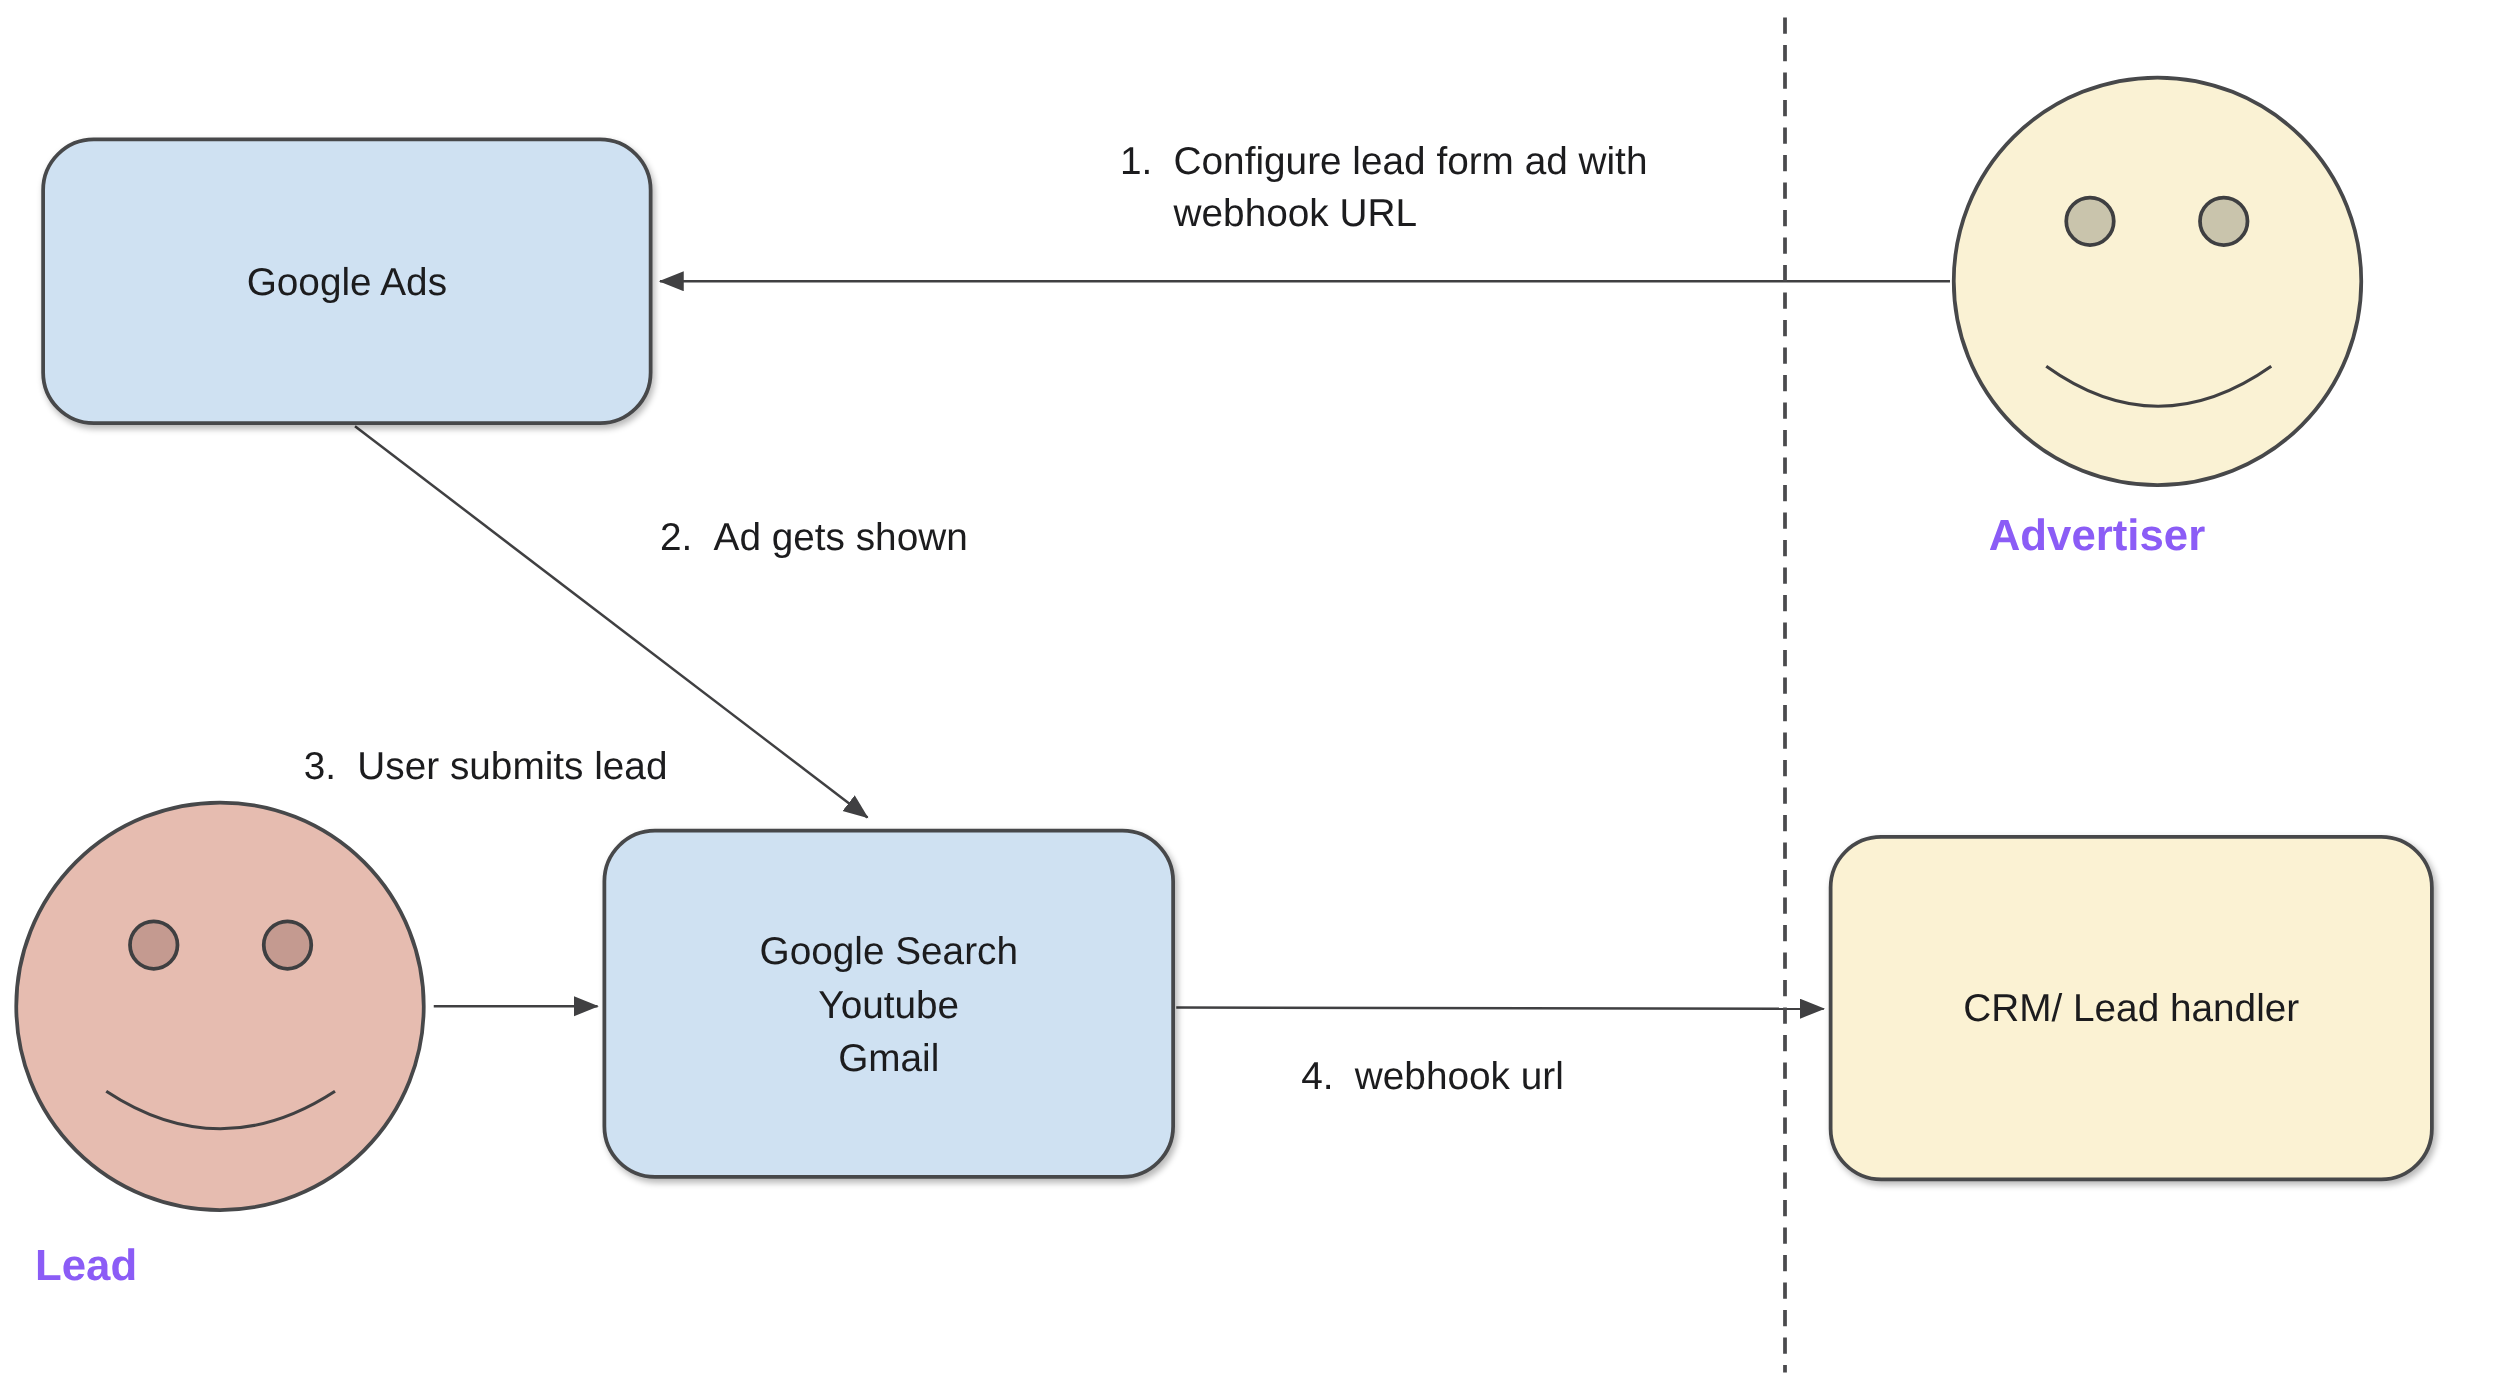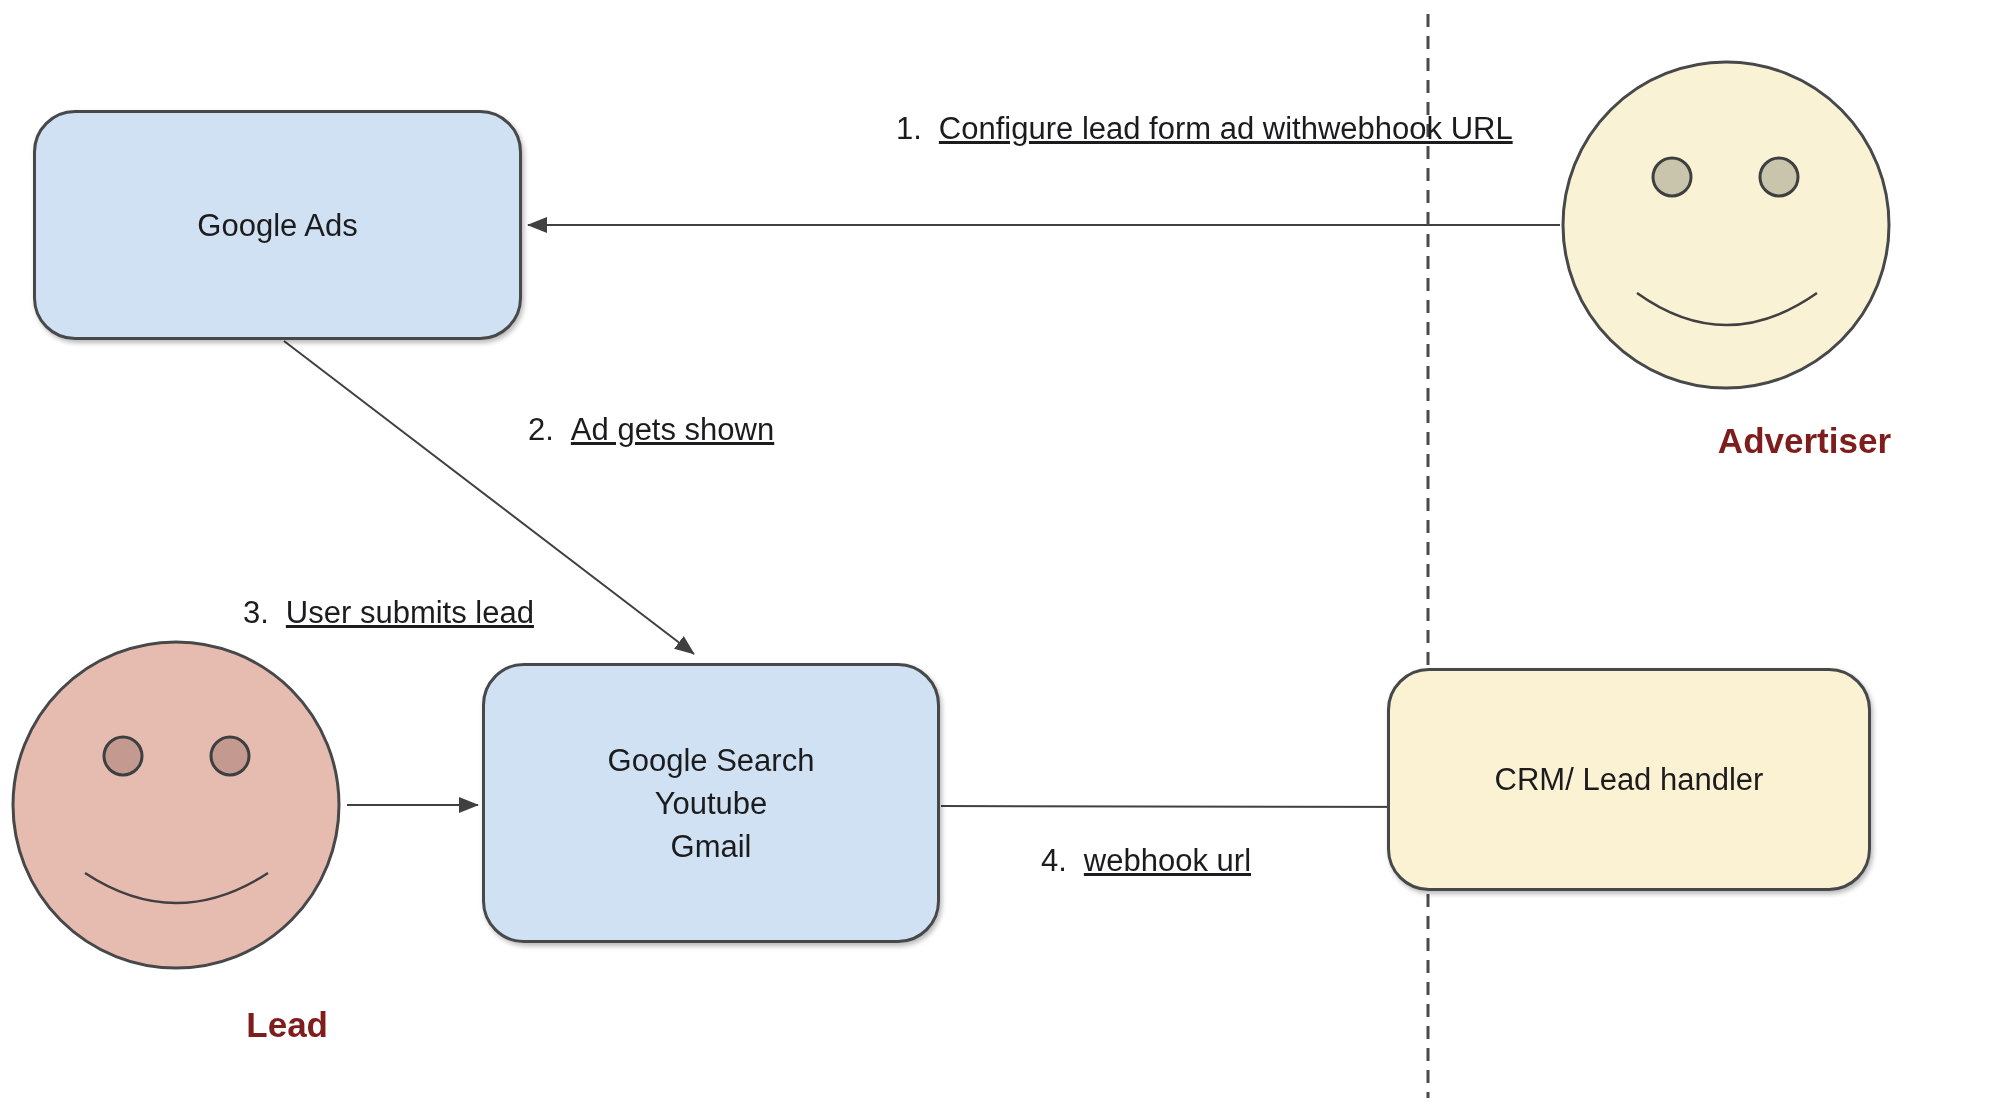--- a/index.html
+++ b/index.html
@@ -26,49 +26,48 @@
     justify-content: center;
     text-align: center;
     font-size: 31px;
     line-height: 43px;
     box-shadow: 2px 3px 5px rgba(0,0,0,0.28);
   }
   .node-blue   { background: #cfe1f2; }
   .node-cream  { background: #fbf2d3; }
   .box-google-ads { left: 33px;   top: 110px; width: 489px; height: 230px; }
   .box-surfaces   { left: 482px;  top: 663px; width: 458px; height: 280px; }
-  .box-crm        { left: 1387px; top: 668px; width: 484px; height: 223px; }
+  .box-crm        { left: 1463px; top: 668px; width: 484px; height: 277px; }
 
   
   .face { position: absolute; overflow: visible; }
   .face-adv { left: 1556px; top: 55px; }
   .face-user { left: 6px; top: 635px; }
 
   
   .step {
     position: absolute;
     display: flex;
     align-items: flex-start;
     font-size: 31px;
     line-height: 42px;
     white-space: nowrap;
   }
   .step-num { margin-right: 17px; }
-  .step-lines { display: flex; flex-direction: row; text-decoration: underline; }
+  .step-lines { display: flex; flex-direction: column; }
 
   
   .actor-label {
     position: absolute;
     width: 300px;
-    text-align: right;
+    text-align: left;
     font-size: 35px;
     font-weight: bold;
     line-height: 40px;
-    color: #7f1d1d;
-    margin-top: 12px;
+    color: #8b5cf6;
   }
   .label-advertiser { left: 1591px; top: 409px; }
   .label-user       { left: 28px;   top: 993px; }
 </style>
 </head>
 <body>
 
 <div class="canvas">
 
   <svg class="layer" width="2004" height="1116" viewBox="0 0 2004 1116">

